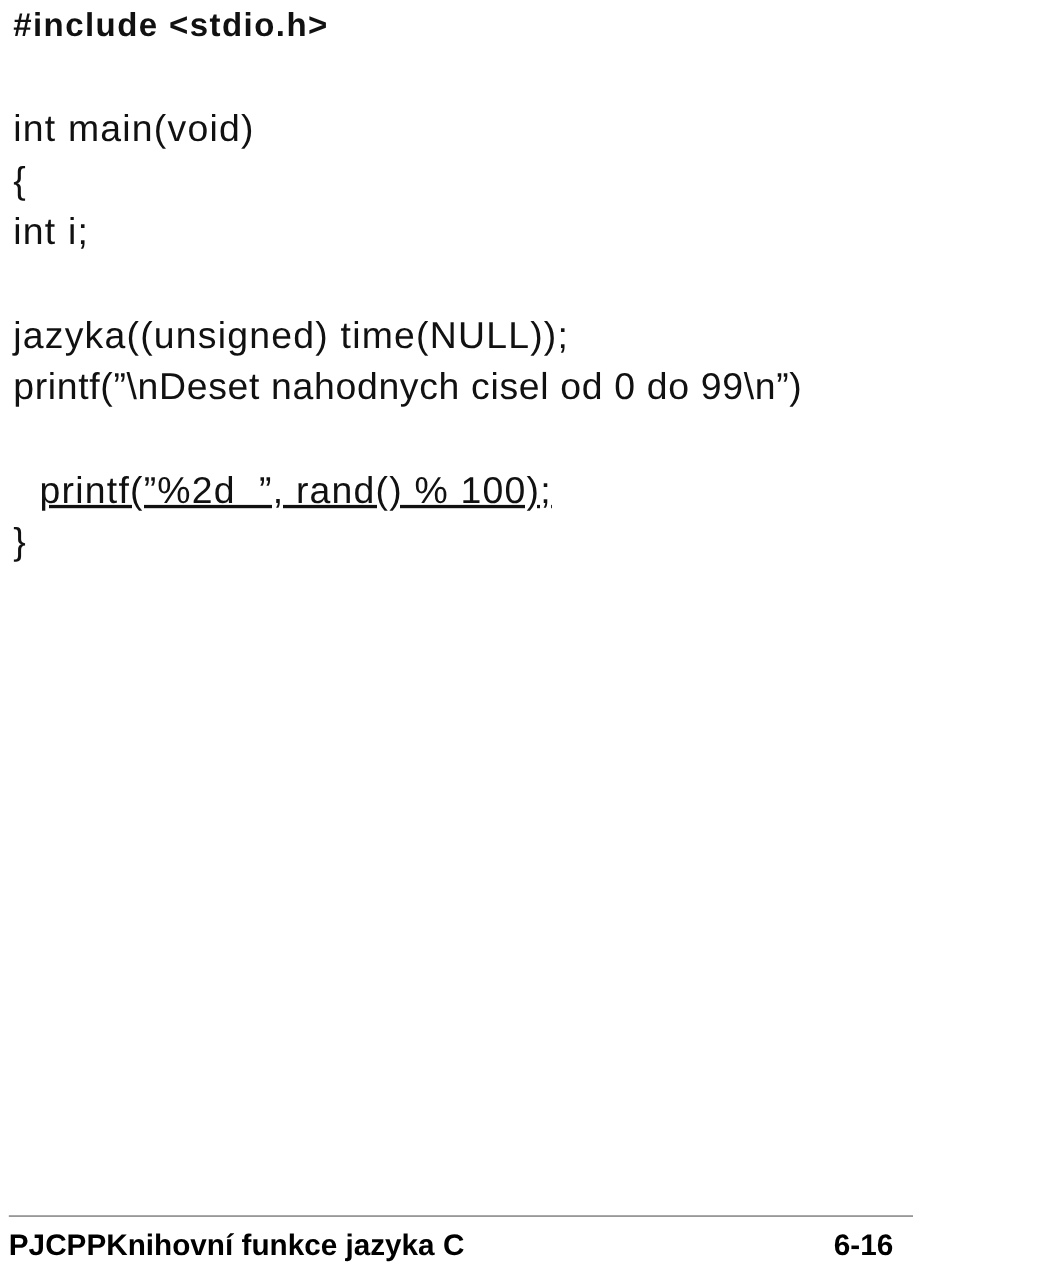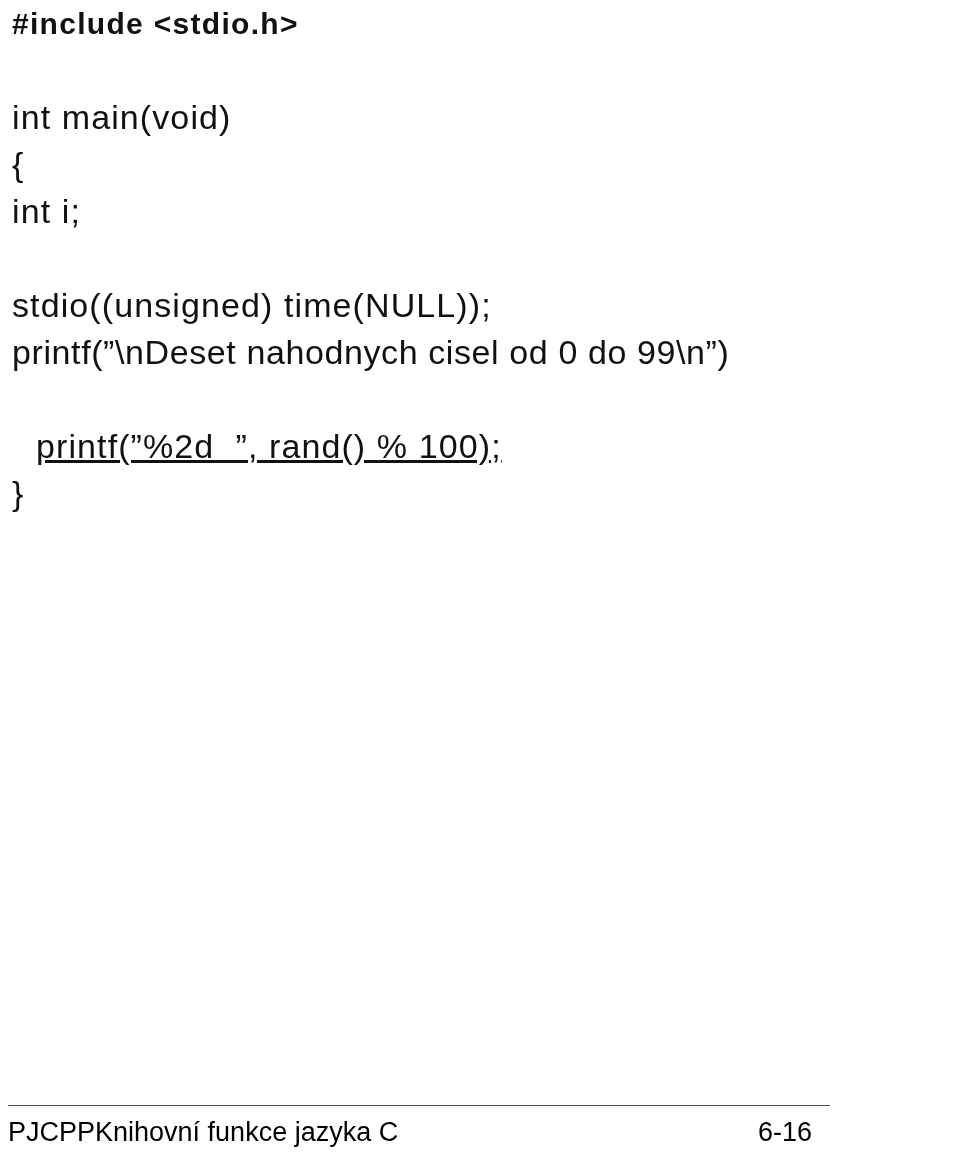--- a/index.html
+++ b/index.html
@@ -68,20 +68,21 @@
   .code-line.tight {
     letter-spacing: 0.6px;
   }
 
   
   .footer {
     position: absolute;
     left: 8px;
     top: 1105px;
     width: 822px;
+    font-weight: bold;
   }
 
   .footer-rule {
     width: 822px;
     height: 0;
     border-top: 1.6px solid #555555;
     margin: 0 0 10px 0;
   }
 
   .footer-row {
@@ -113,21 +114,21 @@
 <body>
 
 <div class="slide">
   <div class="code-block">
       <div class="code-line bold">#include &lt;stdio.h&gt;</div>
       <div class="code-line blank"></div>
       <div class="code-line">int main(void)</div>
       <div class="code-line">{</div>
       <div class="code-line">int i;</div>
       <div class="code-line blank"></div>
-      <div class="code-line">stdio((unsigned) time(NULL));</div>
+      <div class="code-line">jazyka((unsigned) time(NULL));</div>
       <div class="code-line tight">printf(”\nDeset nahodnych cisel od 0 do 99\n”)</div>
       <div class="code-line blank"></div>
       <div class="code-line indent1">printf(”%2d  ”, rand() % 100);</div>
       <div class="code-line">}</div>
     </div>
 </div>
 
 <div class="footer">
   <div class="footer-rule"></div>
   <div class="footer-row">

